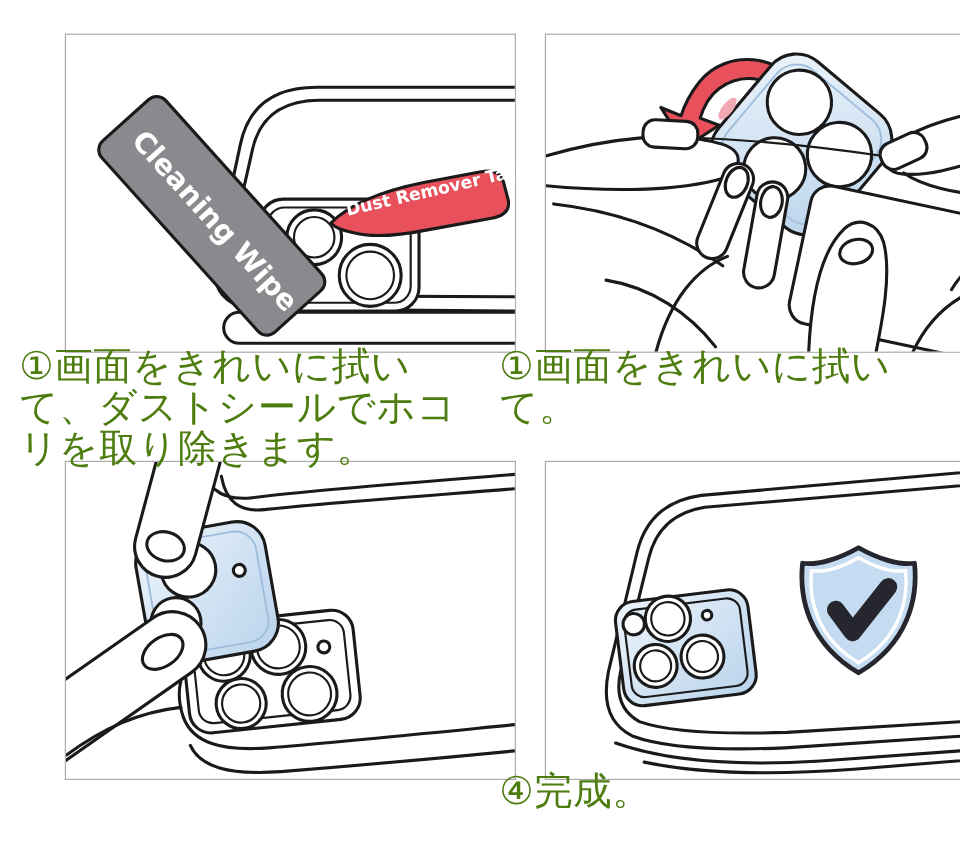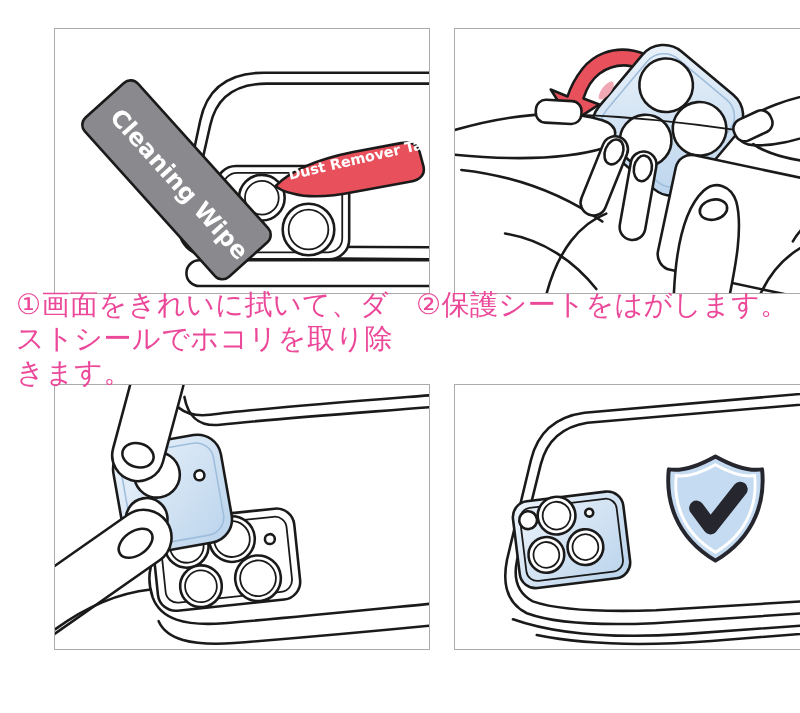--- a/index.html
+++ b/index.html
@@ -3,22 +3,22 @@
 <meta charset="utf-8">
 <style>
   html,body{margin:0;padding:0;background:#ffffff;}
   .sheet{position:relative;width:800px;height:713px;background:#fff;overflow:hidden;
          font-family:"DejaVu Sans",sans-serif;}
   .panel{position:absolute;width:376px;height:266px;border:1.6px solid #ABABAB;
          box-sizing:border-box;background:#fff;}
   .panel svg{display:block;width:100%;height:100%;}
   .p1{left:14px;top:12px;} .p2{left:414px;top:12px;}
   .p3{left:14px;top:368px;} .p4{left:414px;top:368px;}
-  .caption{position:absolute;width:382px;font-size:28px;line-height:34px;
-           color:#ec4899;letter-spacing:0.5px;margin:0;}
+  .caption{position:absolute;width:382px;font-size:32px;line-height:34px;
+           color:#4d7c0f;letter-spacing:0.5px;margin:0;}
   .c1{left:16px;top:288px;} .c2{left:416px;top:288px;}
   .c3{left:16px;top:642px;} .c4{left:416px;top:642px;}
   
   .s  {stroke:#1A1A1A;stroke-width:2.6;fill:none;stroke-linecap:round;stroke-linejoin:round;}
   .sw {stroke:#1A1A1A;stroke-width:2.6;fill:#fff;stroke-linecap:round;stroke-linejoin:round;}
   .thin{stroke-width:1.8;}
   .accent{stroke:#9FBEDC;stroke-width:1.6;fill:none;}
   svg text{font-family:"DejaVu Sans",sans-serif;font-weight:bold;fill:#ffffff;}
 </style>
 </head>
@@ -170,15 +170,16 @@
       </g>
       <g transform="translate(262,124)">
         <path d="M 0 -52 C 16 -43 34 -37 47 -39 C 50 -10 42 28 0 53 C -42 28 -50 -10 -47 -39 C -34 -37 -16 -43 0 -52 Z" stroke="#26262E" stroke-width="4" stroke-linejoin="round" fill="#C5DBF1"></path>
         <path d="M 0 -52 C 16 -43 34 -37 47 -39 C 50 -10 42 28 0 53 C -42 28 -50 -10 -47 -39 C -34 -37 -16 -43 0 -52 Z" transform="scale(0.84)" stroke="#ffffff" stroke-width="3.5" fill="none"></path>
         <path d="M -19 0 L -5 19 L 25 -19" stroke="#26262E" stroke-width="15" fill="none" stroke-linecap="round" stroke-linejoin="round"></path>
       </g>
     </svg>
   </figure>
 
   <p class="caption c1">①画面をきれいに拭いて、ダストシールでホコリを取り除きます。</p>
-  <p class="caption c2">②保護シートをはがします。</p>
+  <p class="caption c2">①画面をきれいに拭いて。</p>
+  <p class="caption c4">④完成。</p>
 
 </main>
 
 </body></html>

